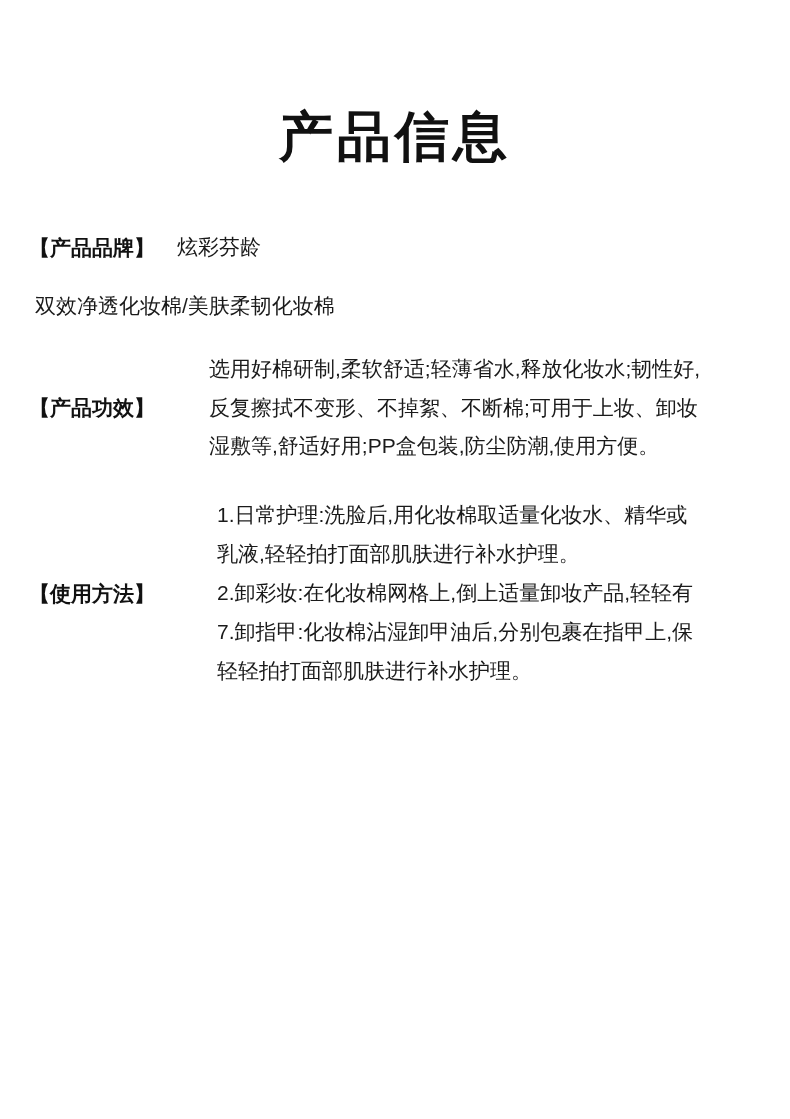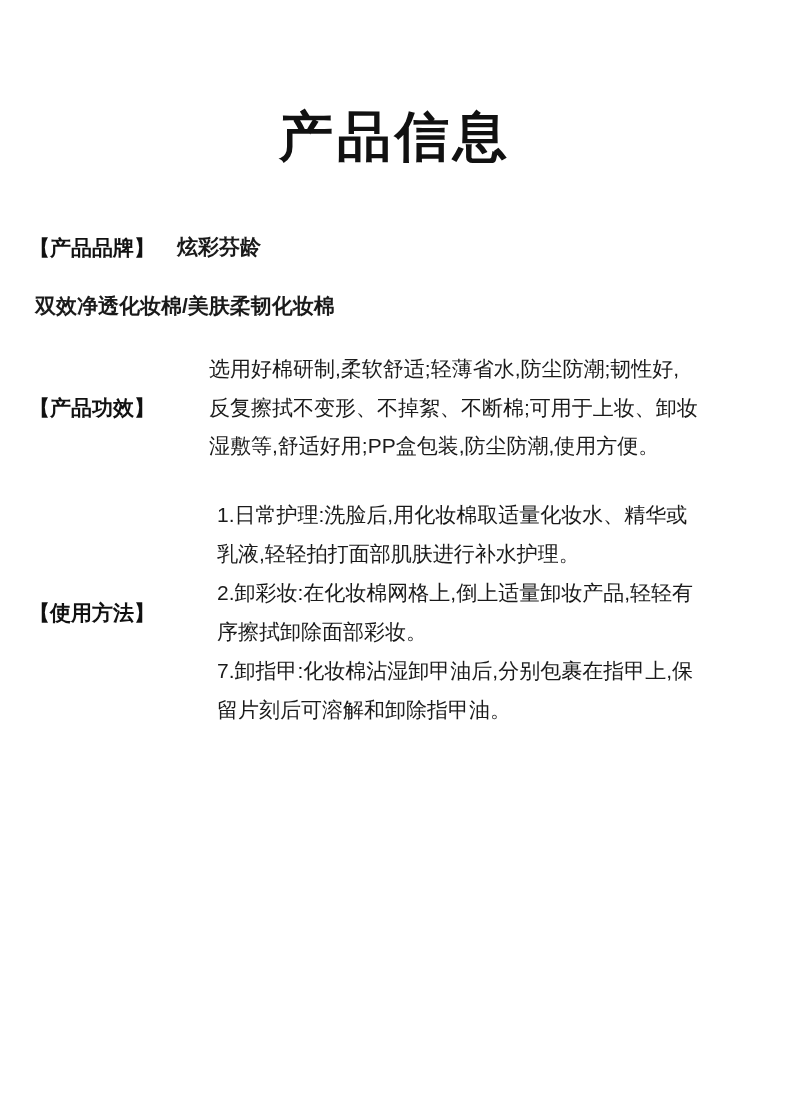--- a/index.html
+++ b/index.html
@@ -59,21 +59,20 @@
   .spec-value p {
     margin: 0 0 2px 0;
   }
   .spec-value.tall p {
     line-height: 1.85;
     margin: 0;
   }
   .row-brand .spec-value,
   .row-name .spec-value {
     line-height: 1.5;
-    font-weight: bold;
   }
   .row-effect .spec-value p,
   .row-usage .spec-value p {
     text-align: justify;
     text-justify: inter-ideograph;
   }
   .row-effect {
     margin-bottom: 30px;
     gap: 32px;
   }
@@ -104,33 +103,32 @@
     <div class="spec-row row-name">
       <div class="spec-value">
         <p>双效净透化妆棉/美肤柔韧化妆棉</p>
       </div>
     </div>
 
 
     <div class="spec-row row-effect">
       <div class="spec-label">【产品功效】</div>
       <div class="spec-value tall">
-        <p>选用好棉研制,柔软舒适;轻薄省水,防尘防潮;韧性好,</p>
+        <p>选用好棉研制,柔软舒适;轻薄省水,释放化妆水;韧性好,</p>
         <p>反复擦拭不变形、不掉絮、不断棉;可用于上妆、卸妆</p>
         <p>湿敷等,舒适好用;PP盒包装,防尘防潮,使用方便。</p>
       </div>
     </div>
 
     <div class="spec-row row-usage">
       <div class="spec-label">【使用方法】</div>
       <div class="spec-value tall">
         <p>1.日常护理:洗脸后,用化妆棉取适量化妆水、精华或</p>
         <p>乳液,轻轻拍打面部肌肤进行补水护理。</p>
         <p>2.卸彩妆:在化妆棉网格上,倒上适量卸妆产品,轻轻有</p>
-        <p>序擦拭卸除面部彩妆。</p>
         <p>7.卸指甲:化妆棉沾湿卸甲油后,分别包裹在指甲上,保</p>
-        <p>留片刻后可溶解和卸除指甲油。</p>
+        <p>轻轻拍打面部肌肤进行补水护理。</p>
       </div>
     </div>
 
 
   </div>
 </div>
 
 </body></html>

